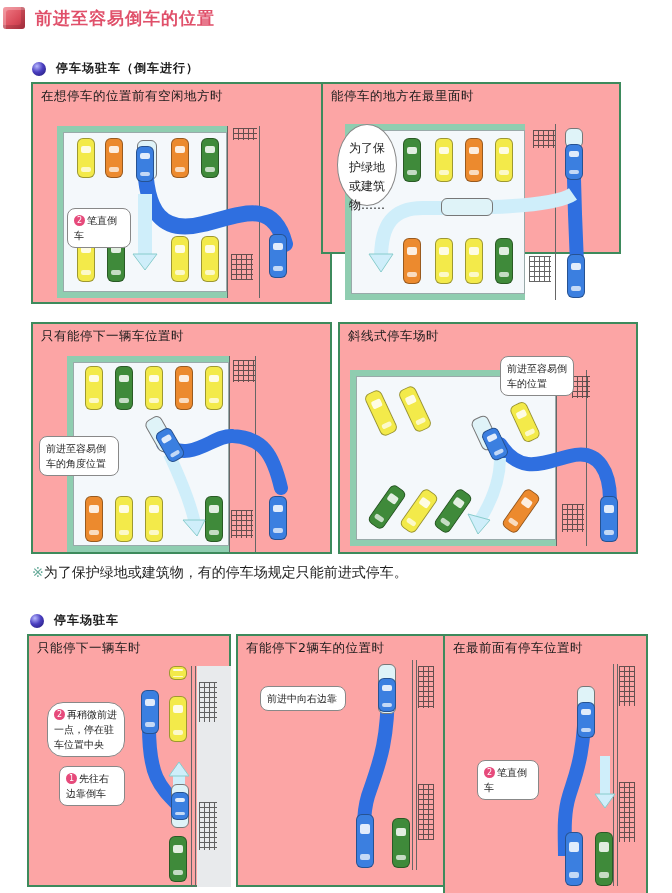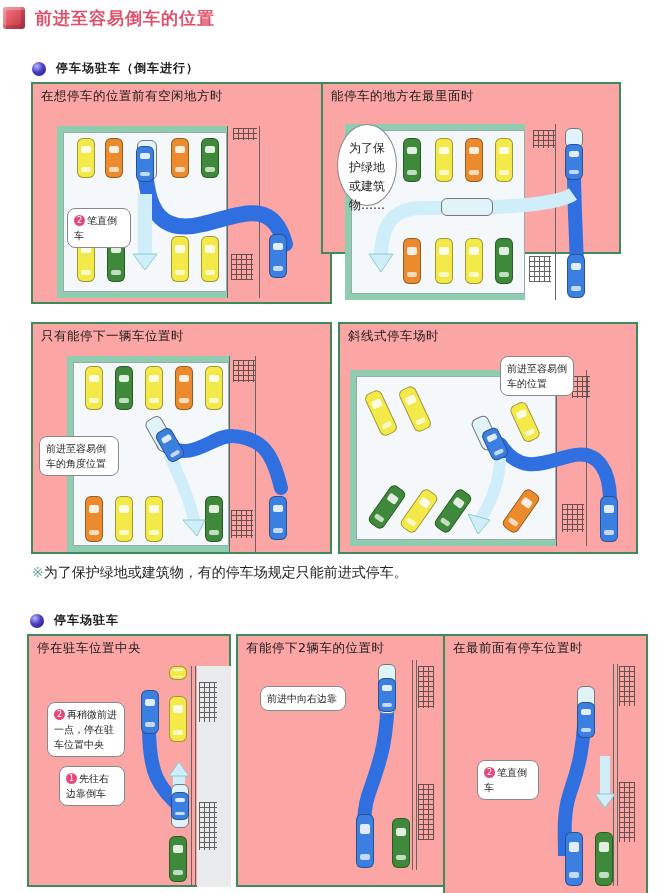--- a/index.html
+++ b/index.html
@@ -224,41 +224,41 @@
 <div class="note" style="left:32px; top:564px;">
   <span class="note-mark">※</span><span>为了保护绿地或建筑物，有的停车场规定只能前进式停车。</span>
 </div>
 
 <div class="section-head" style="left:30px; top:612px;">
   <div class="ball"></div>
   <span class="section-title">停车场驻车</span>
 </div>
 
 <div class="panel" style="left:27px; top:634px; width:204px; height:253px;">
-  <div class="panel-title">停在驻车位置中央</div>
+  <div class="panel-title">只能停下一辆车时</div>
   <div class="sidewalk" style="left:168px; top:30px; width:34px; height:221px;"></div>
   <div class="road-line" style="left:162px; top:30px; height:221px;"></div>
   <div class="road-line" style="left:166px; top:30px; height:221px;"></div>
   <div class="grid-hatch" style="left:170px; top:46px; width:18px; height:40px;"></div>
   <div class="grid-hatch" style="left:170px; top:166px; width:18px; height:48px;"></div>
 
   <div class="car yellow" style="left:140px; top:30px; width:18px; height:14px;"></div>
   <div class="car yellow" style="left:140px; top:60px; width:18px; height:46px;"></div>
   <div class="car green" style="left:140px; top:200px; width:18px; height:46px;"></div>
 
   <svg class="path" style="left:0; top:0;" width="204" height="253">
     <path d="M120 90 C120 140 130 150 150 170" stroke="#2f6fe0" stroke-width="14" fill="none"></path>
     <path d="M150 180 L150 136" stroke="#cfeefa" stroke-width="12" fill="none"></path>
     <polygon points="140,140 160,140 150,126" fill="#cfeefa" stroke="#8cc" stroke-width="1"></polygon>
   </svg>
   <div class="car blue" style="left:112px; top:54px; width:18px; height:44px;"></div>
   <div class="ghost-car" style="left:142px; top:148px; width:18px; height:44px;"></div>
   <div class="car blue" style="left:142px; top:156px; width:18px; height:28px;"></div>
 
-  <div class="callout" style="left:18px; top:66px; width:78px;">
+  <div class="callout" style="left:18px; top:66px; width:78px;border-radius:16px;">
     <span class="num">2</span><span>再稍微前进一点，停在驻车位置中央</span>
   </div>
   <div class="callout" style="left:30px; top:130px; width:66px;">
     <span class="num">1</span><span>先往右边靠倒车</span>
   </div>
 </div>
 
 <div class="panel" style="left:236px; top:634px; width:228px; height:253px;">
   <div class="panel-title">有能停下2辆车的位置时</div>
   <div class="road-line" style="left:174px; top:24px; height:210px;"></div>

